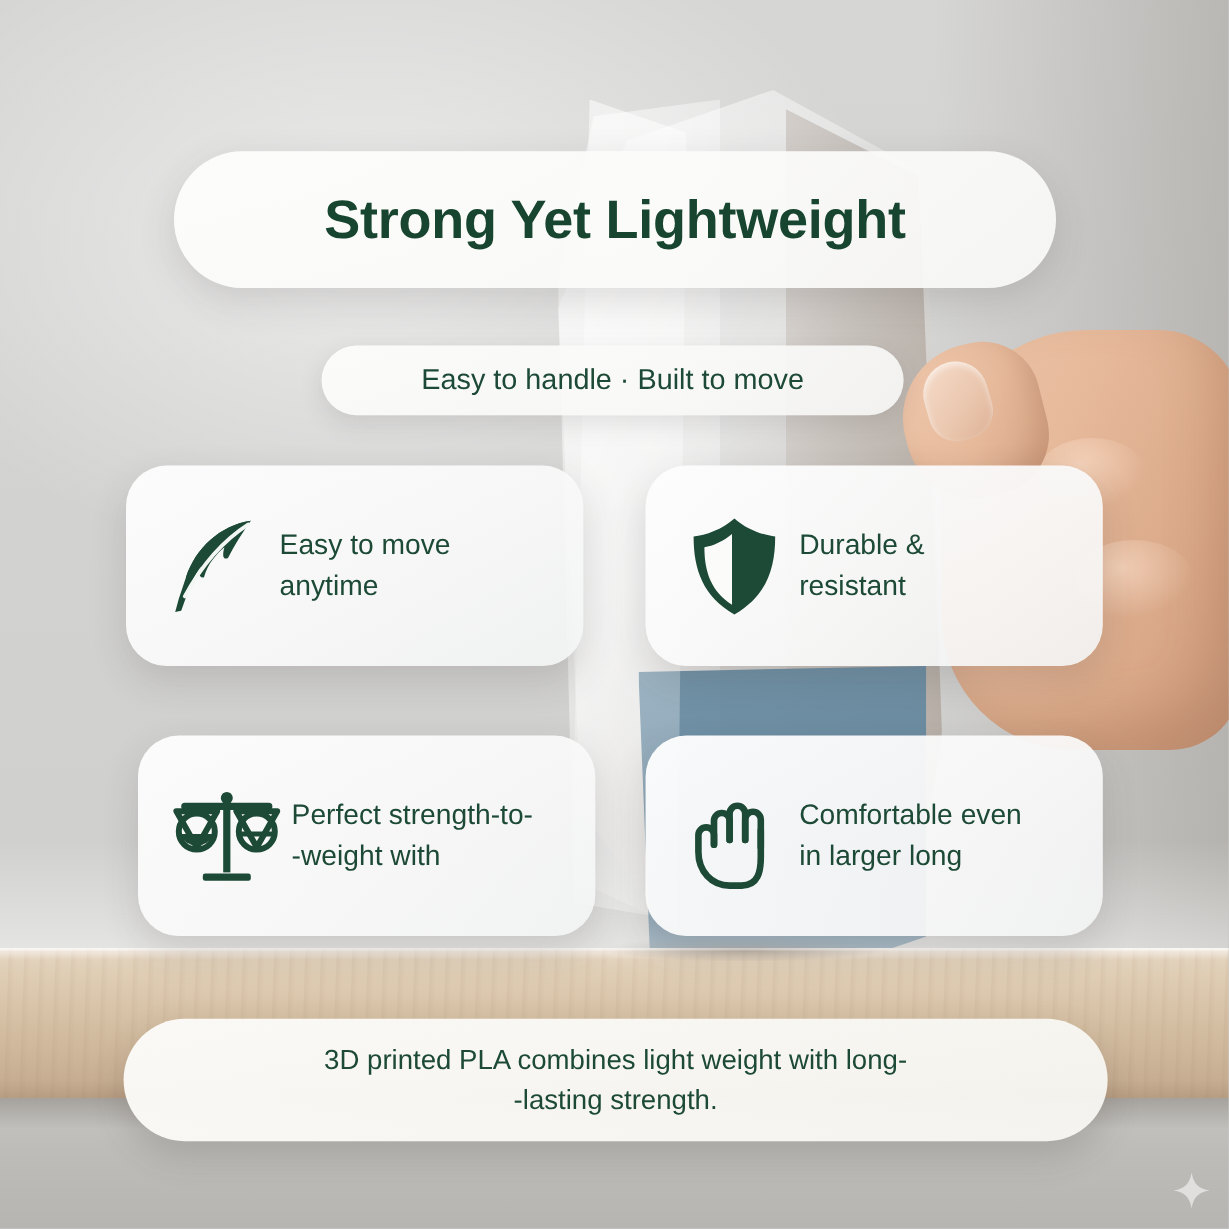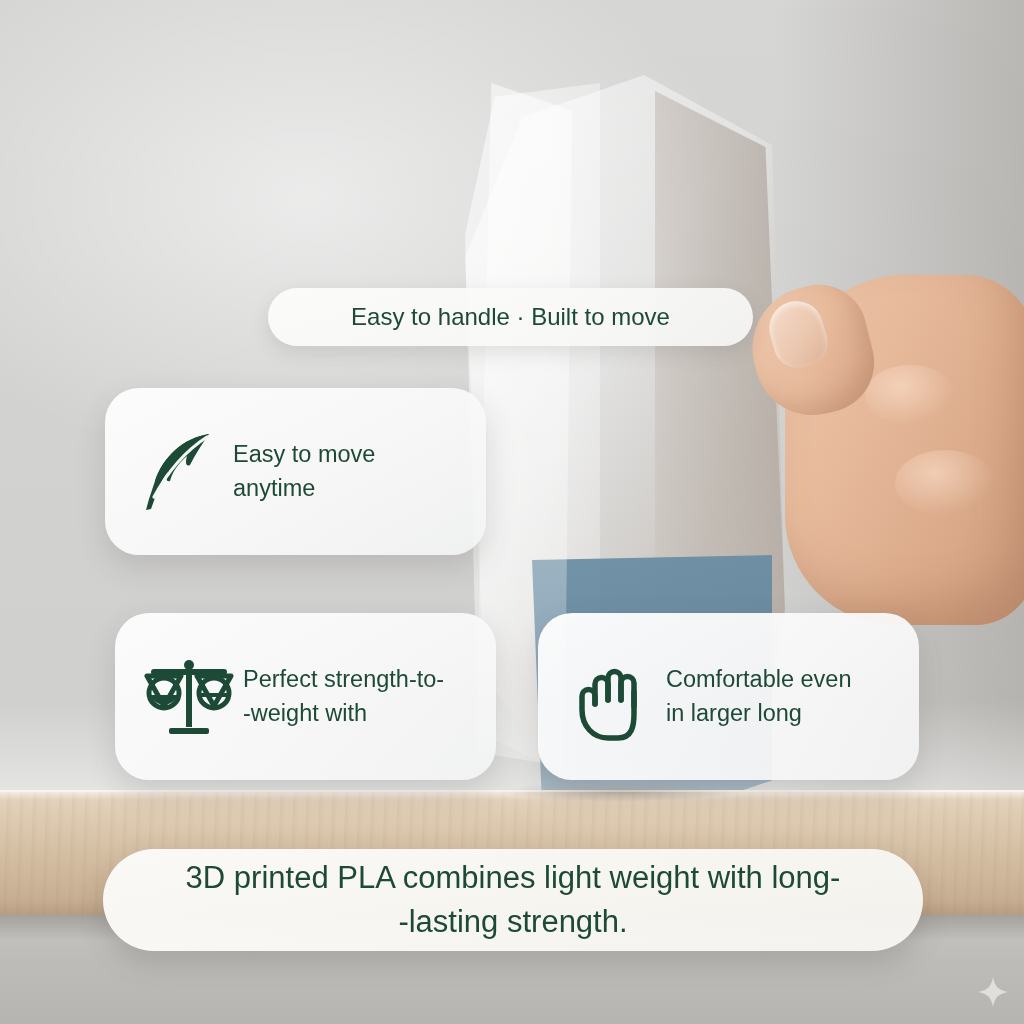--- a/index.html
+++ b/index.html
@@ -173,21 +173,21 @@
 
   .banner {
     position: absolute; left: 103px; top: 849px; width: 820px; height: 102px;
     border-radius: 51px;
     background: linear-gradient(160deg, rgba(252,251,248,.97), rgba(247,246,242,.94));
     box-shadow: 0 12px 28px rgba(80,70,58,.20);
     display: flex; align-items: center; justify-content: center;
     text-align: center;
   }
   .banner-text {
-    font-size: 31px; line-height: 1.42; color: #1d4a36; padding: 0 60px;
+    font-size: 23px; line-height: 1.42; color: #1d4a36; padding: 0 60px;
   }
 
   .sparkle { position: absolute; left: 978px; top: 977px; width: 30px; height: 30px; opacity: .55; }
 </style>
 </head>
 <body>
 
 <div id="stage">
 
   <div class="wall"></div>
@@ -211,40 +211,55 @@
 
   <div class="shelf">
     <div class="shelf-grain"></div>
     <div class="shelf-top-edge"></div>
   </div>
   <div class="obj-base-shadow"></div>
   <div class="surface-reflection"></div>
   <div class="shelf-front"></div>
   <div class="shelf-under-shadow"></div>
 
+  <div class="pill-title">
+    <span class="title-text">Strong Yet Lightweight</span>
+  </div>
 
   <div class="pill-sub">
     <span class="sub-text">Easy to handle · Built to move</span>
   </div>
 
   <div class="card card-1">
     <div class="card-icon">
       <svg width="80" height="86" viewBox="0 0 80 86" aria-hidden="true">
         <path d="M70 5 C44 9 24 28 16 52 L10 70 L7 81 L12 80 L17 66 C24 44 42 24 70 5 Z" fill="#1d4a36"></path>
         <path d="M70 5 C44 9 24 28 16 52 C22 50 24 44 29 42 C26 49 27 53 31 52
                  C34 41 41 33 48 27 C46 34 47 38 51 36 C56 26 63 15 70 5 Z" fill="#1d4a36"></path>
         <path d="M68 8 C46 22 28 44 15 68" stroke="#f3f7f4" stroke-width="3.2" fill="none" stroke-linecap="round"></path>
       </svg>
     </div>
     <div class="card-label">
       <div>Easy to move</div>
       <div>anytime</div>
     </div>
   </div>
 
+  <div class="card card-2">
+    <div class="card-icon">
+      <svg width="76" height="86" viewBox="0 0 76 86" aria-hidden="true">
+        <path d="M38 3 C28 12 14 17 4 18 C4 46 12 68 38 83 C64 68 72 46 72 18 C62 17 48 12 38 3 Z" fill="#1d4a36"></path>
+        <path d="M36 16 C29 22 20 26 13 27 C13 48 19 64 36 75 Z" fill="#fbfbfa"></path>
+      </svg>
+    </div>
+    <div class="card-label">
+      <div>Durable &amp;</div>
+      <div>resistant</div>
+    </div>
+  </div>
 
   <div class="card card-3">
     <div class="card-icon">
       <svg width="96" height="86" viewBox="0 0 96 86" aria-hidden="true">
         <g fill="#1d4a36">
           <rect x="45" y="7" width="6" height="66"></rect>
           <rect x="10" y="15" width="76" height="6" rx="3"></rect>
           <rect x="28" y="74" width="40" height="6" rx="2"></rect>
           <circle cx="48" cy="11" r="5"></circle>
         </g>

